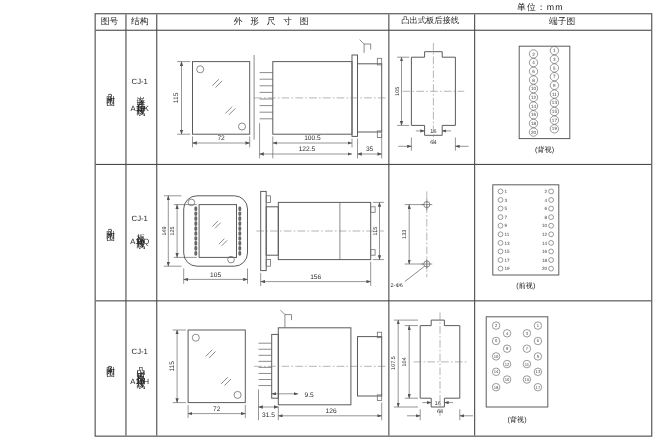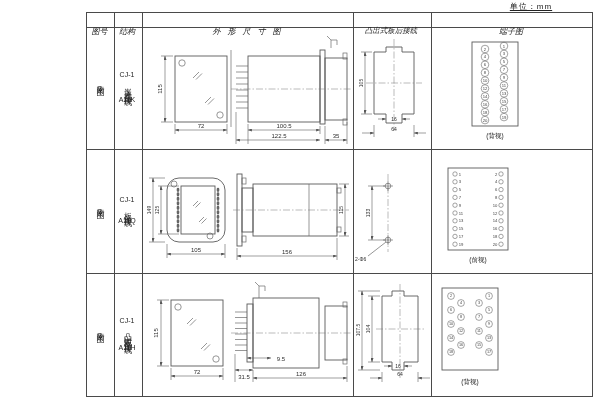--- a/index.html
+++ b/index.html
@@ -2,30 +2,30 @@
 <html><head>
 <meta charset="utf-8">
 <style>
   html,body{margin:0;padding:0;}
   body{
     width:600px;height:400px;position:relative;background:#ffffff;
     font-family:"Liberation Sans", sans-serif;color:#333;overflow:hidden;
   }
   .abs{position:absolute;}
   .unit{
-    position:absolute;top:1px;left:470px;width:122px;text-align:center;
-    font-size:8px;color:#222;letter-spacing:1px;text-decoration:underline;
+    position:absolute;top:1px;left:470px;width:122px;text-align:left;
+    font-size:8px;color:#222;letter-spacing:1px;
   }
   
   .tbl{position:absolute;left:86px;top:12px;width:505px;height:383px;border:1px solid #4a4a4a;}
   .vline{position:absolute;top:0;width:1px;height:100%;background:#4a4a4a;}
   .hline{position:absolute;left:0;height:1px;width:100%;background:#4a4a4a;}
   .hcell{
-    position:absolute;top:24px;height:14px;display:flex;align-items:center;justify-content:center;
-    font-size:8px;color:#222;white-space:nowrap;font-style:italic;
+    position:absolute;top:12px;height:14px;display:flex;align-items:center;justify-content:center;
+    font-size:8px;color:#222;white-space:nowrap;
   }
   .sp{letter-spacing:7px;text-indent:7px;text-align:right;}
   .cell{position:absolute;display:flex;align-items:center;justify-content:center;}
   .vtext{writing-mode:vertical-rl;text-orientation:upright;font-size:8px;line-height:1.25;letter-spacing:2px;color:#222;}
   .structure{flex-direction:column;gap:3px;}
   .mcode{font-size:7px;color:#222;white-space:nowrap;}
   svg{display:block;}
   .ln{stroke:#5a5a5a;stroke-width:0.9;fill:none;}
   .thin{stroke:#6a6a6a;stroke-width:0.7;fill:none;}
   .dim{stroke:#5f5f5f;stroke-width:0.6;fill:none;}

